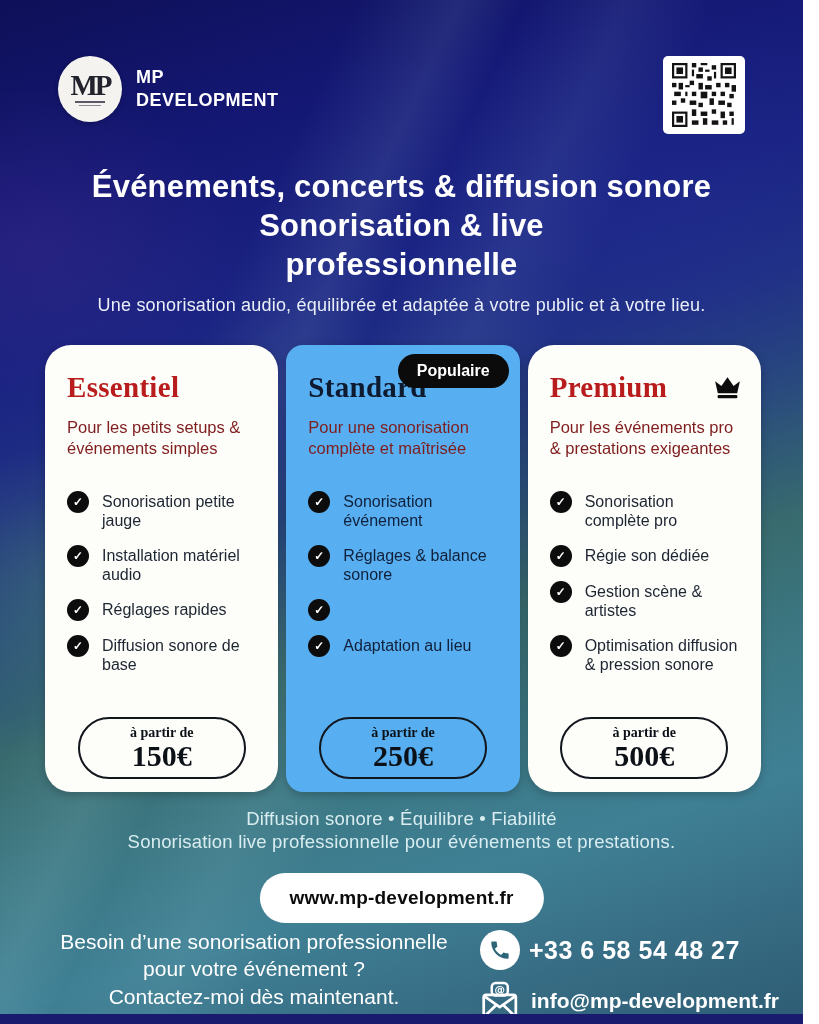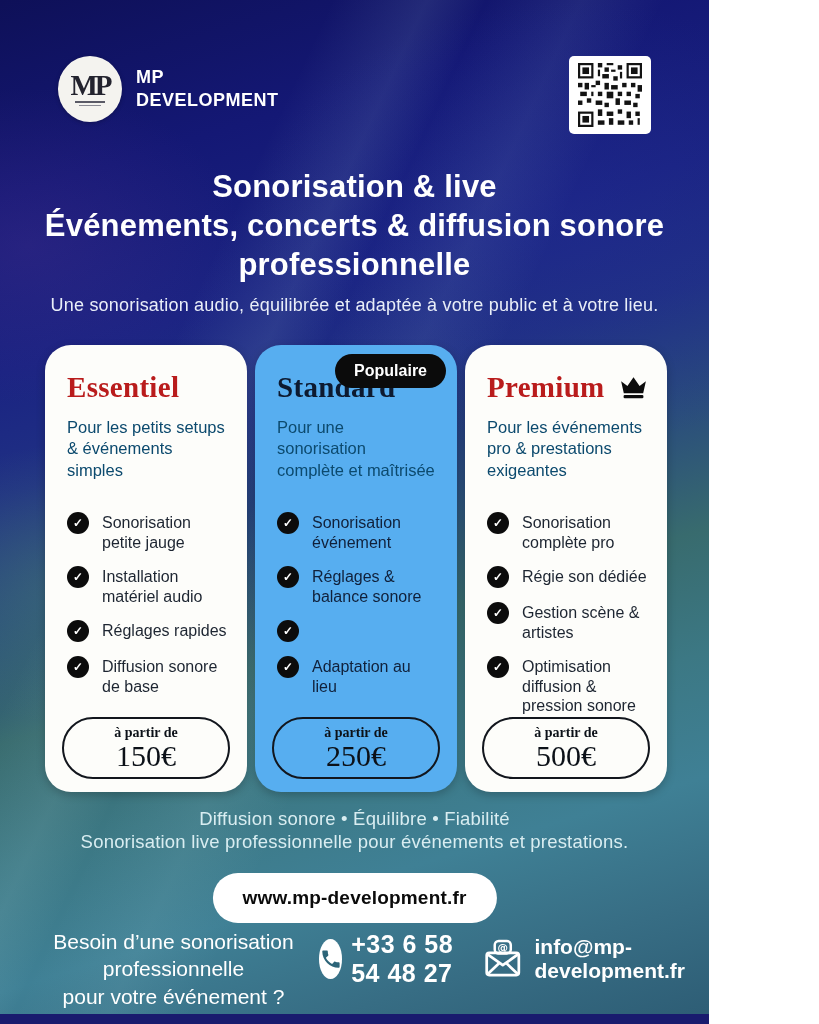--- a/index.html
+++ b/index.html
@@ -1,20 +1,20 @@
 <!DOCTYPE html>
 <html><head>
 <meta charset="utf-8">
 <style>
   * { margin:0; padding:0; box-sizing:border-box; }
   html,body { width:819px; }
   body { font-family:"Liberation Sans", sans-serif; }
 
   .poster {
-    position:relative; width:709px; height:1024px; overflow:hidden; color:#fff;
+    position:relative; width:803px; height:1024px; overflow:hidden; color:#fff;
     background:
       linear-gradient(163deg,
         #0e1058 0%, #141875 16%, #1a2382 30%, #203184 40%,
         #2a4d7c 50%, #386b6e 60%, #3c7884 70%, #3f8095 80%,
         #376d84 90%, #2d5c74 100%);
   }
   .poster::before {
     content:""; position:absolute; inset:0; pointer-events:none;
     background:
       linear-gradient(115deg, rgba(200,235,240,0) 28%, rgba(190,230,235,.10) 36%,
@@ -48,55 +48,55 @@
   .hero-title { font-size:31px; font-weight:bold; line-height:1.26; letter-spacing:.2px; }
   .hero-sub { margin-top:11px; font-size:18px; color:#e9eef8; letter-spacing:.2px; }
 
   
   .cards { position:absolute; top:345px; left:45px; right:42px; display:flex; gap:8px; }
   .card {
     position:relative; flex:1; height:447px; border-radius:26px;
     background:#fdfdfa; color:#1d2531; padding:26px 20px 0 22px;
     box-shadow:0 3px 10px rgba(0,0,0,.22);
   }
-  .card.highlight { background:#57aef0; color:#10203a; }
+  .card.highlight { background:#57aef0; color:#10203a;border-radius:17px; }
   .plan-head { display:flex; justify-content:space-between; align-items:center; }
   .plan-name { font-family:"Liberation Serif", serif; font-size:29px; font-weight:bold;
     color:#b91c1c; letter-spacing:.3px; }
   .card.highlight .plan-name { color:#0d1a30; }
   .crown { width:27px; height:23px; flex:0 0 auto; }
-  .plan-desc { margin-top:13px; font-size:16.5px; line-height:1.3; color:#0c4a6e; }
+  .plan-desc { margin-top:13px; font-size:16.5px; line-height:1.3; color:#7f1d1d; }
   .features { list-style:none; margin-top:32px; }
   .features li { display:flex; gap:13px; margin-bottom:15px; font-size:16px; line-height:1.22; }
   .check { flex:0 0 auto; width:22px; height:22px; border-radius:50%; background:#0c0c0c;
     color:#fff; display:flex; align-items:center; justify-content:center;
     font-size:12px; font-weight:bold; margin-top:-1px; }
   .badge { position:absolute; top:9px; right:11px; background:#0b0b0b; color:#fff;
     font-size:16px; font-weight:bold; padding:8px 19px; border-radius:22px; }
   .price-pill {
     position:absolute; bottom:13px; left:50%; transform:translateX(-50%);
     width:168px; height:62px; border:2px solid #12161d; border-radius:32px;
     display:flex; flex-direction:column; align-items:center; justify-content:center;
     font-family:"Liberation Serif", serif; color:#0c1118;
   }
   .price-label { font-size:14px; font-weight:bold; line-height:1.1; }
-  .price-value { font-size:30px; font-weight:normal; line-height:1.05;text-align:right; }
+  .price-value { font-size:30px; font-weight:bold; line-height:1.05;text-align:right; }
 
   
   .taglines { position:absolute; top:807px; left:0; right:0; text-align:center;
     color:#d9edf1; font-size:18.5px; line-height:1.25; letter-spacing:.2px; }
   .web-pill { position:absolute; top:873px; left:50%; transform:translateX(-50%);
     background:#fff; color:#0b0b0b; font-weight:bold; font-size:19px;
     padding:14px 30px; border-radius:28px; letter-spacing:.2px; cursor:pointer; }
 
   
   .footer { position:absolute; top:928px; left:28px; right:24px;
     display:flex; justify-content:space-between; align-items:flex-start; }
   .cta { width:452px; text-align:center; font-weight:normal; font-size:21px; line-height:1.3; }
-  .contact { display:flex; flex-direction:row; gap:10px; padding-top:2px; }
+  .contact { display:flex; flex-direction:column; gap:10px; padding-top:2px; }
   .contact-row { display:flex; align-items:center; gap:9px; font-weight:bold; }
   .phone-badge { width:40px; height:40px; border-radius:50%; background:#fff;
     display:flex; align-items:center; justify-content:center; }
   .phone-badge svg { width:22px; height:22px; }
   .phone-num { font-size:25px; letter-spacing:.5px; }
   .mail-badge svg { width:42px; height:42px; display:block; }
   .email-addr { font-size:21px; }
 
   .bottom-bar { position:absolute; left:0; right:0; bottom:0; height:10px; background:#191b6e; }
 </style>
@@ -175,22 +175,22 @@
           <rect x="2" y="2" width="3" height="3"></rect>
             <rect x="24" y="2" width="3" height="3"></rect>
             <rect x="2" y="24" width="3" height="3"></rect>
         </g>
       </svg>
     </div>
   </div>
 
   <div class="hero">
     <div class="hero-title">
+      <div>Événements, concerts &amp; diffusion sonore</div>
       <div>Sonorisation &amp; live</div>
-      <div>Événements, concerts &amp; diffusion sonore</div>
       <div>professionnelle</div>
     </div>
     <div class="hero-sub">Une sonorisation audio, équilibrée et adaptée à votre public et à votre lieu.</div>
   </div>
 
   <div class="cards">
 
     <div class="card">
       <div class="plan-head">
         <div class="plan-name">Essentiel</div>

